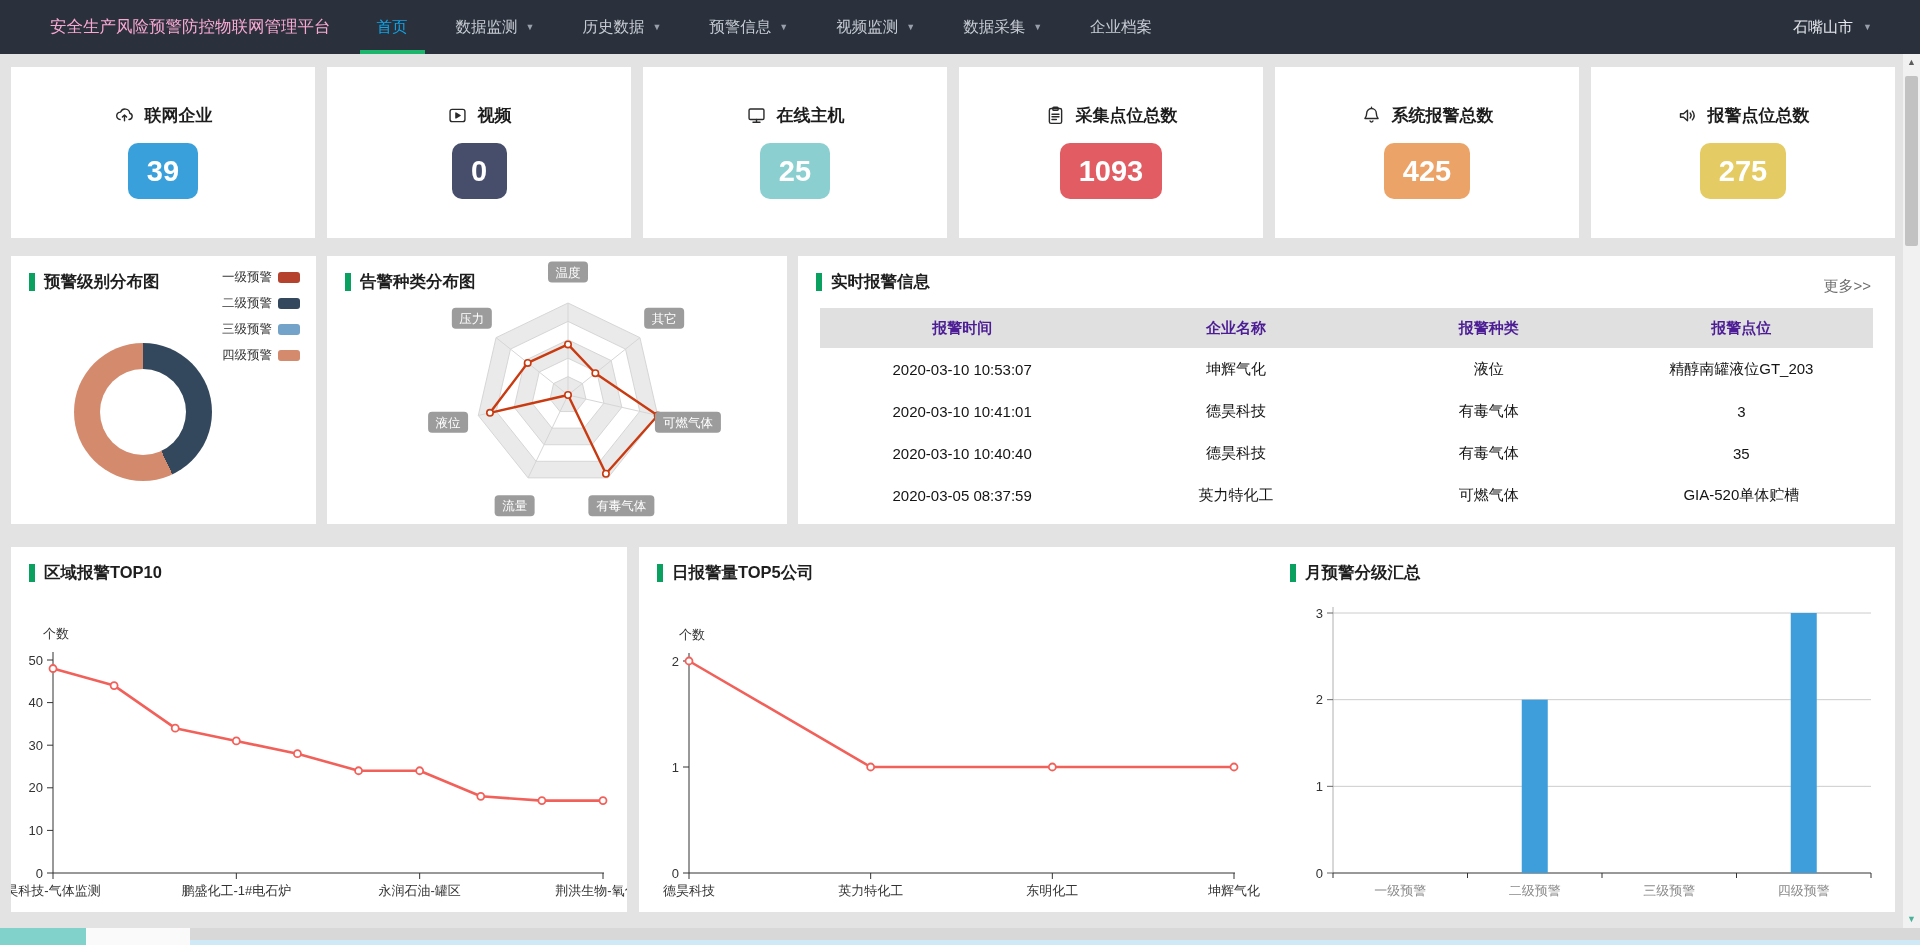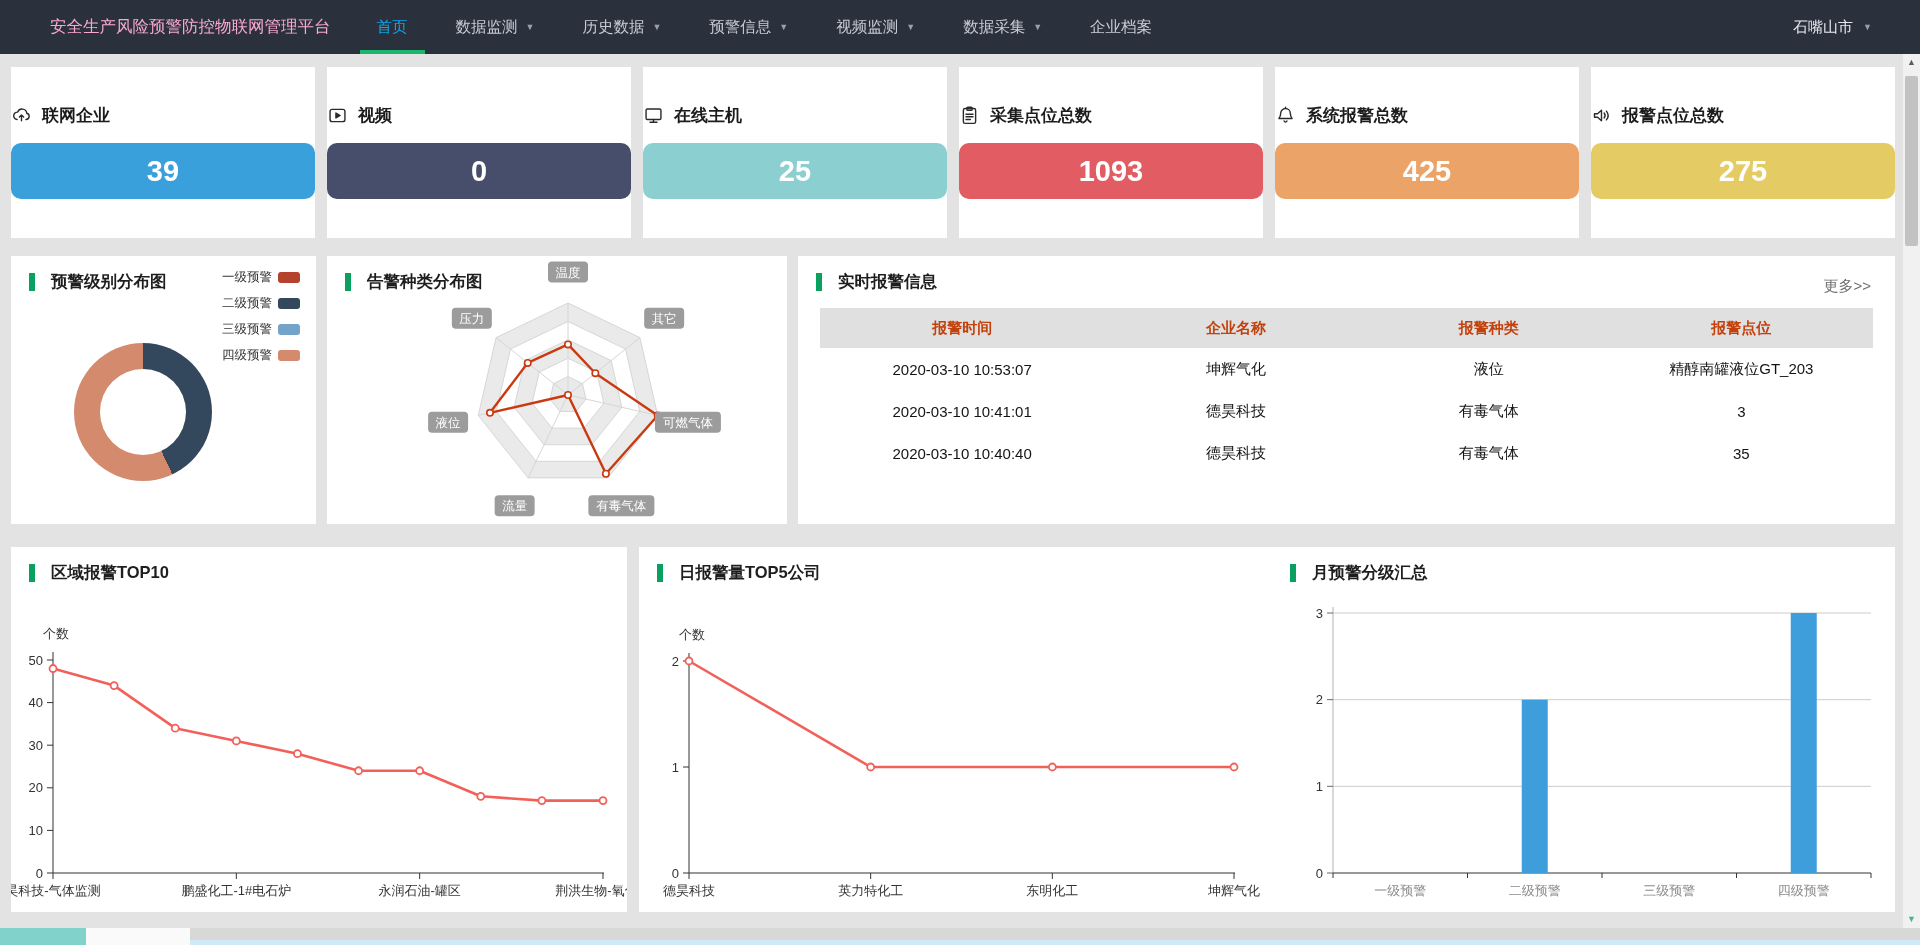--- a/index.html
+++ b/index.html
@@ -16,30 +16,30 @@
            color:#c7ccd4;font-size:15.5px;cursor:pointer;white-space:nowrap;}
   .menu li .caret{font-size:9px;color:#98a0ac;margin-left:8px;}
   .menu li.active{color:#0ea5e9;justify-content:center;}
   .menu li.active::after{content:"";position:absolute;left:7px;right:7px;bottom:0;height:4px;background:#1db56b;}
   .region{margin-left:auto;margin-right:48px;color:#e6e9ee;font-size:15px;display:flex;
           align-items:center;cursor:pointer;white-space:nowrap;}
   .region .caret{font-size:9px;color:#98a0ac;margin-left:10px;}
 
   
   .cards{position:absolute;left:11px;top:67px;width:1884px;height:171px;display:flex;gap:12px;}
-  .card{flex:1;background:#fff;display:flex;flex-direction:column;}
+  .card{flex:1;background:#fff;display:flex;flex-direction:column;align-items:center;}
   .card-head{display:flex;align-items:center;gap:10px;margin-top:37px;
              font-size:17px;font-weight:700;color:#1c1c1c;}
   .card-head svg{width:21px;height:21px;display:block;}
   .stat-badge{margin-top:16px;min-width:17px;padding:3px 19px;height:50px;line-height:50px;
               border-radius:10px;color:#fff;font-size:29px;font-weight:700;text-align:center;}
 
   
   .panel{position:absolute;background:#fff;}
-  .panel-title{position:absolute;left:18px;top:15px;display:flex;align-items:center;gap:16px;
+  .panel-title{position:absolute;left:18px;top:15px;display:flex;align-items:center;gap:9px;
                font-size:16.5px;font-weight:700;color:#1e1e1e;z-index:2;white-space:nowrap;}
   .tmark{width:6px;height:18px;background:#0aa05f;display:inline-block;}
 
   #panel-donut{left:11px;top:256px;width:305px;height:268px;}
   #panel-radar{left:327px;top:256px;width:460px;height:268px;}
   #panel-table{left:798px;top:256px;width:1097px;height:268px;}
   #panel-top10{left:11px;top:547px;width:616px;height:365px;}
   #panel-daily{left:639px;top:547px;width:695px;height:365px;}
   #panel-monthly{left:1272px;top:547px;width:623px;height:365px;}
 
@@ -47,21 +47,21 @@
   .legend{position:absolute;right:16px;top:13px;}
   .legend-row{display:flex;align-items:center;justify-content:flex-end;margin-bottom:9px;}
   .legend-label{font-size:12.5px;color:#333;}
   .legend-chip{width:22px;height:11px;border-radius:3px;margin-left:6px;}
   .donut{position:absolute;left:63px;top:87px;width:138px;height:138px;border-radius:50%;}
   .donut-hole{position:absolute;left:26px;top:26px;width:86px;height:86px;border-radius:50%;background:#fff;}
 
   
   .more-link{position:absolute;right:24px;top:21px;font-size:15px;color:#6d6d6d;cursor:pointer;}
   .rt-table{position:absolute;left:22px;top:52px;width:1053px;border-collapse:collapse;table-layout:fixed;}
-  .rt-table th{background:#e0e0e0;height:38px;font-size:15px;font-weight:700;color:#c2410c;}
+  .rt-table th{background:#e0e0e0;height:38px;font-size:15px;font-weight:700;color:#4c1d95;}
   .rt-table td{height:40px;text-align:center;font-size:15px;color:#141414;}
 
   svg.chart{position:absolute;left:0;top:0;}
 
   
   .scrollbar{position:absolute;right:0;top:54px;width:17px;height:874px;background:#f1f1f1;z-index:6;}
   .sb-arrow{position:absolute;left:0;width:17px;height:17px;font-size:9px;color:#5d5d5d;
             text-align:center;line-height:17px;cursor:pointer;}
   .sb-arrow.down{bottom:0;color:#49b39a;}
   .sb-thumb{position:absolute;left:2px;top:22px;width:13px;height:170px;background:#c2c2c2;border-radius:2px;cursor:pointer;}
@@ -279,20 +279,26 @@
           <td>德昊科技</td>
           <td>有毒气体</td>
           <td>3</td>
         </tr>
         <tr>
           <td>2020-03-10 10:40:40</td>
           <td>德昊科技</td>
           <td>有毒气体</td>
           <td>35</td>
         </tr>
+        <tr>
+          <td>2020-03-05 08:37:59</td>
+          <td>英力特化工</td>
+          <td>可燃气体</td>
+          <td>GIA-520单体贮槽</td>
+        </tr>
       </tbody>
     </table>
   </div>
 
   <div class="panel" id="panel-top10">
     <div class="panel-title">
       <span class="tmark"></span>
       <span>区域报警TOP10</span>
     </div>
     <svg class="chart" id="top10-svg" width="616" height="365" viewBox="0 0 616 365">

